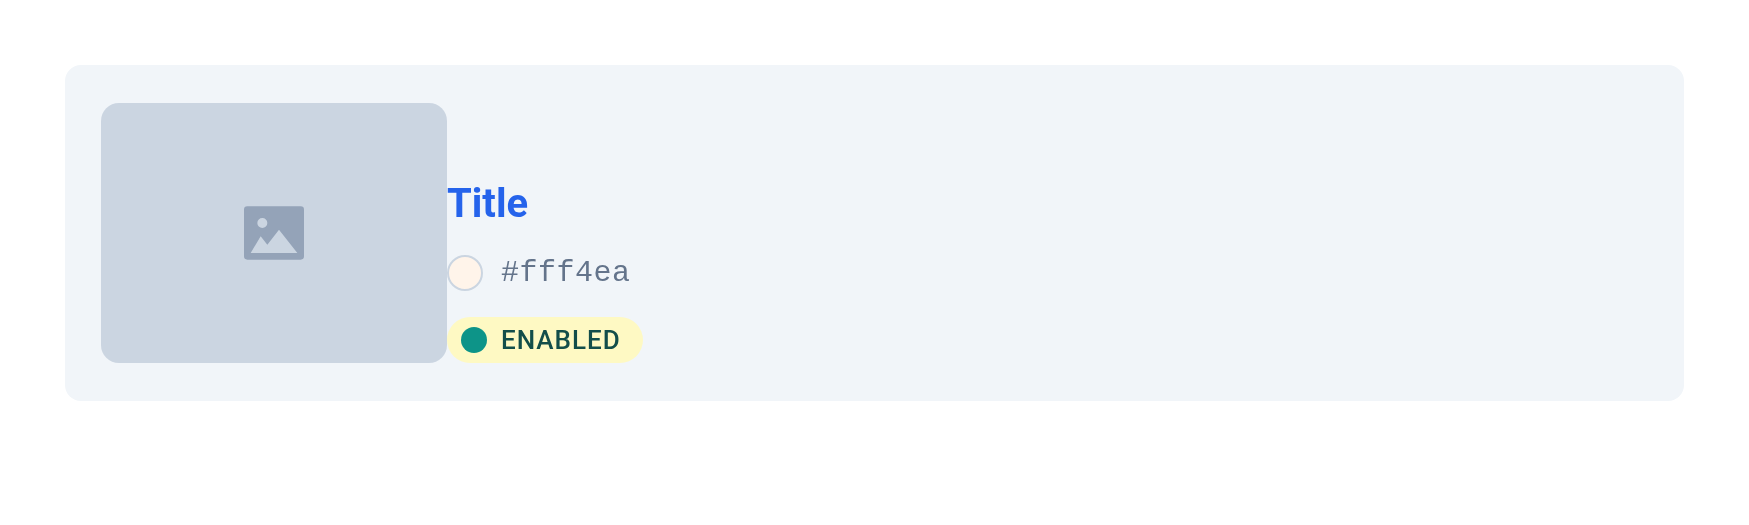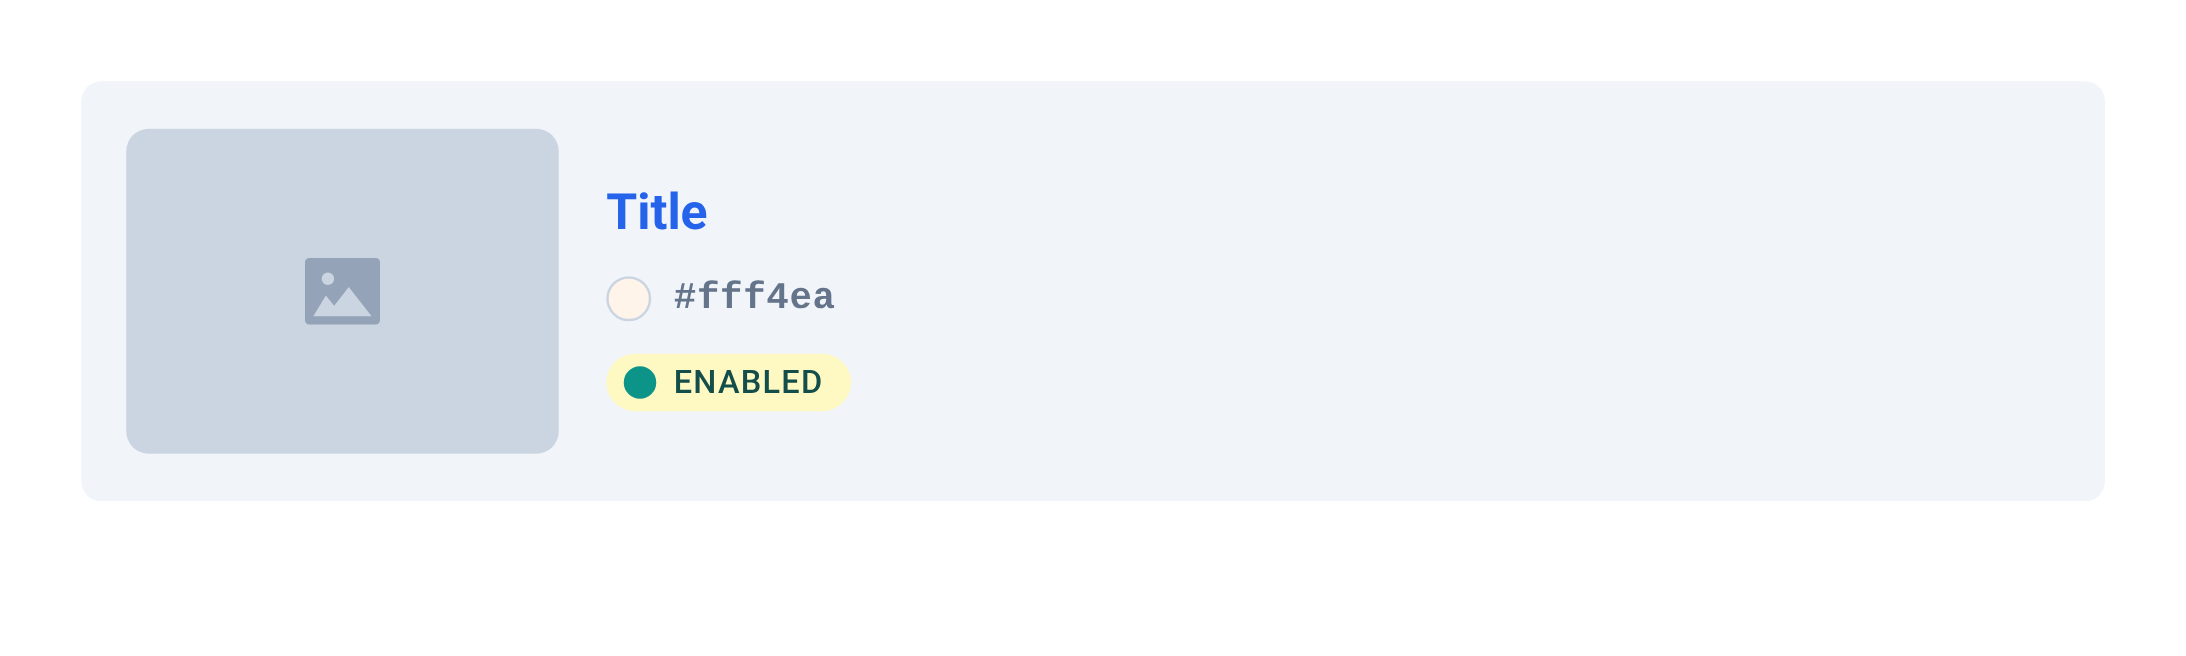--- a/index.html
+++ b/index.html
@@ -11,22 +11,21 @@
       font-family: -apple-system, BlinkMacSystemFont, "Segoe UI", Roboto, Helvetica, Arial, sans-serif;
       background: #ffffff;
       padding: 65px;
       width: 1749px;
     }
     .card {
       background: #f1f5f9;
       border-radius: 16px;
       padding: 38px 36px;
       display: flex;
-      align-items: center;
-      gap: 38px;
+      align-items: flex-end;
     }
     .thumbnail {
       width: 346px;
       height: 260px;
       background: #cbd5e1;
       border-radius: 18px;
       display: flex;
       align-items: center;
       justify-content: center;
       flex-shrink: 0;
@@ -56,21 +55,20 @@
       width: 36px;
       height: 36px;
       border-radius: 50%;
       border: 2px solid #cbd5e1;
     }
     .color-value {
       font-family: "SFMono-Regular", Consolas, "Liberation Mono", Menlo, monospace;
       font-size: 30px;
       color: #64748b;
       letter-spacing: 0.5px;
-      font-weight: bold;
     }
     .status-badge {
       display: inline-flex;
       align-items: center;
       gap: 14px;
       background: #fef9c3;
       padding: 8px 22px 8px 14px;
       border-radius: 999px;
       width: fit-content;
     }

